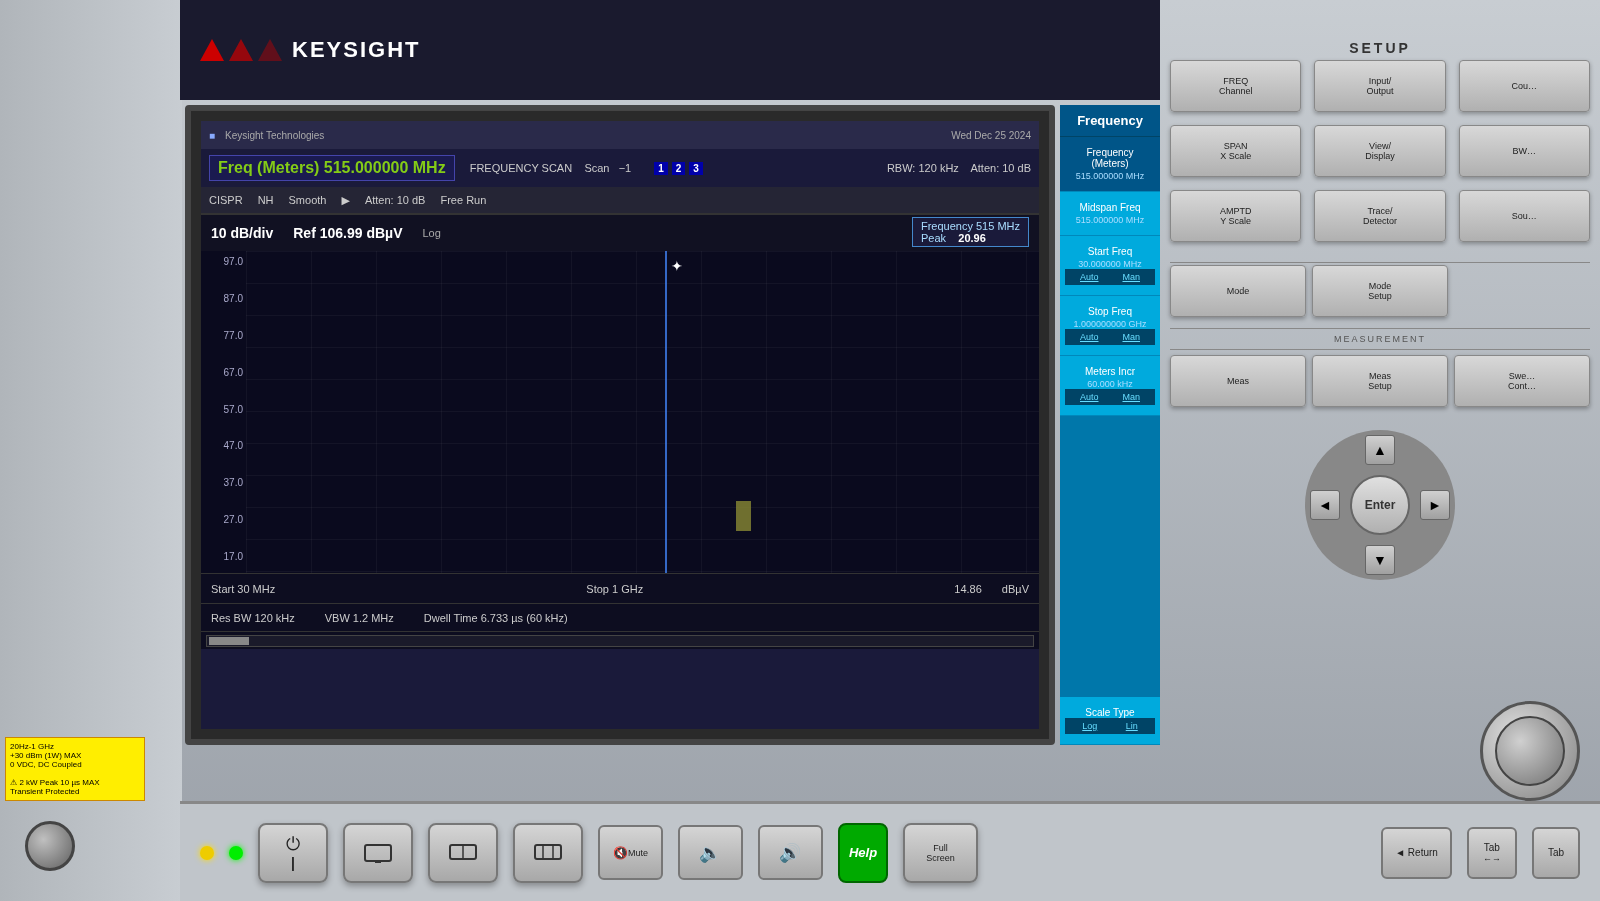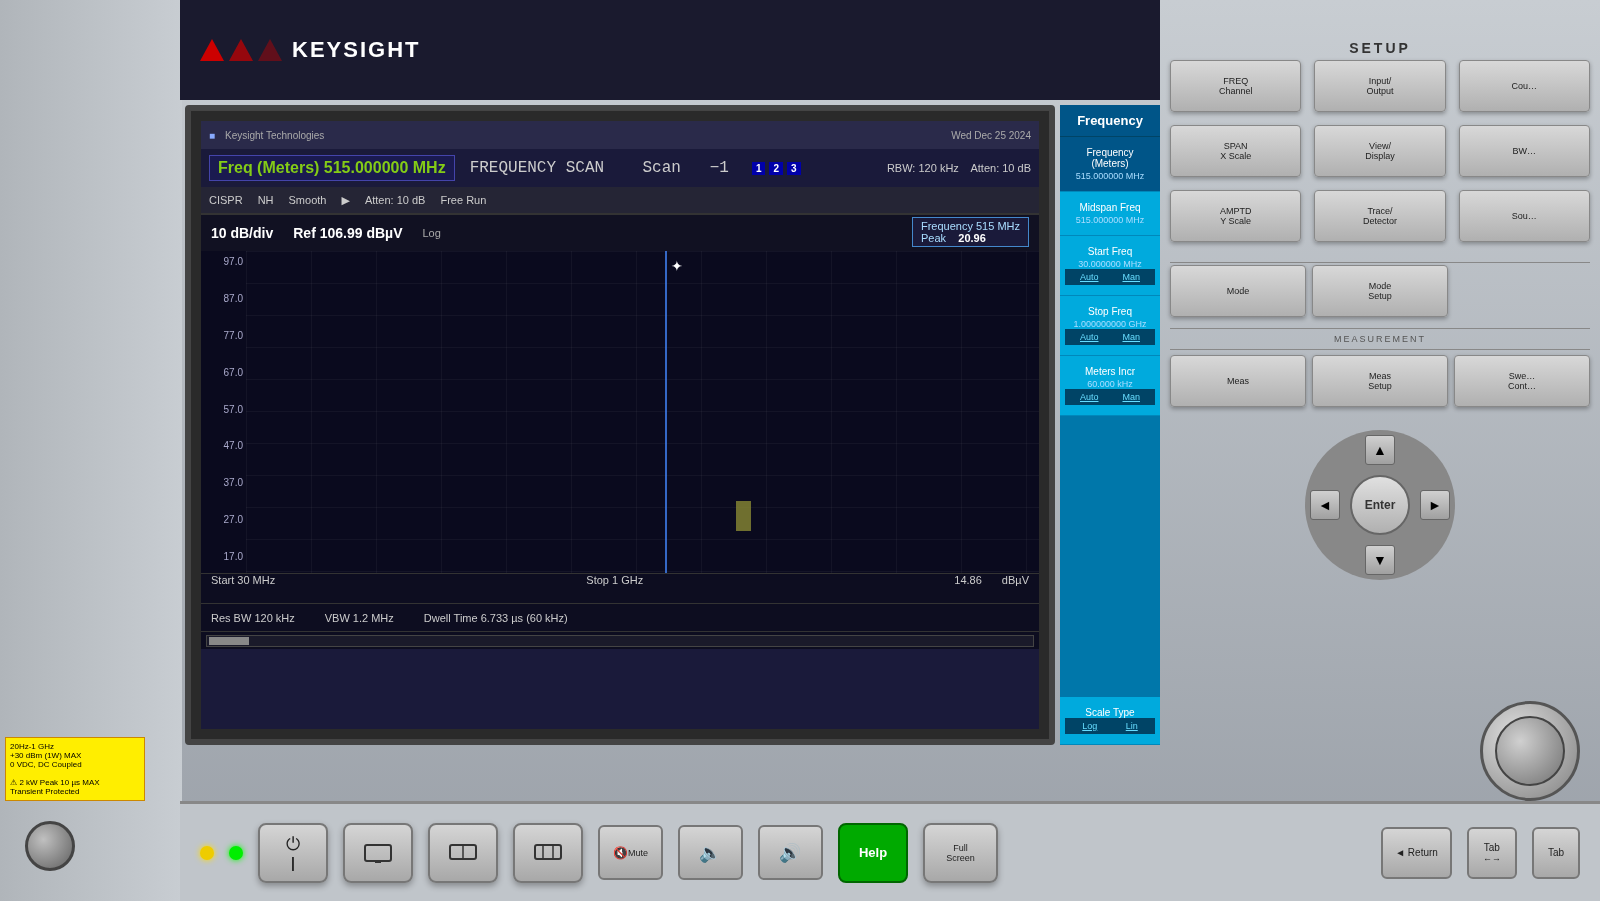--- a/index.html
+++ b/index.html
@@ -118,22 +118,21 @@
       background: #1a1a50;
       color: #84cc16;
       font-size: 16px;
       font-weight: bold;
       padding: 3px 8px;
       border: 1px solid #4444aa;
     }
 
     .scan-info {
       color: #cccccc;
-      font-size: 16px;
-      font-family: Liberation Mono, monospace;
+      font-size: 11px;
     }
 
     .rbw-info {
       color: #cccccc;
       font-size: 11px;
       margin-left: auto;
     }
 
     
     .toolbar-row {
@@ -215,20 +214,21 @@
       font-size: 10px;
       text-align: right;
       padding-right: 3px;
     }
 
     
     .status-bar-1 {
       height: 30px;
       background: #0d0d20;
       display: flex;
+      align-items: center;
       padding: 0 10px;
       gap: 20px;
       font-size: 11px;
       color: #cccccc;
       border-top: 1px solid #333;
     }
 
     .status-bar-2 {
       height: 28px;
       background: #0d0d20;
@@ -519,28 +519,29 @@
       justify-content: center;
       font-size: 18px;
       cursor: pointer;
     }
 
     .help-btn {
       background: #00aa00;
       border: 2px solid #006600;
       border-radius: 8px;
       height: 60px;
-      width: 70px;
+      width: 50px;
       display: flex;
       align-items: center;
       justify-content: center;
       font-size: 13px;
       font-weight: bold;
       color: white;
       cursor: pointer;
+      font-style: italic;
     }
 
     .return-btn {
       background: linear-gradient(180deg, #d5d5d5 0%, #a8a8a8 100%);
       border: 2px solid #777;
       border-radius: 6px;
       height: 52px;
       padding: 0 12px;
       display: flex;
       flex-direction: column;

